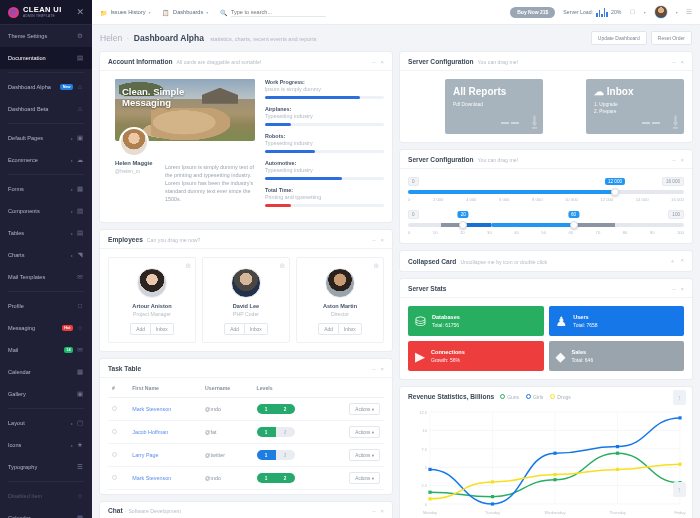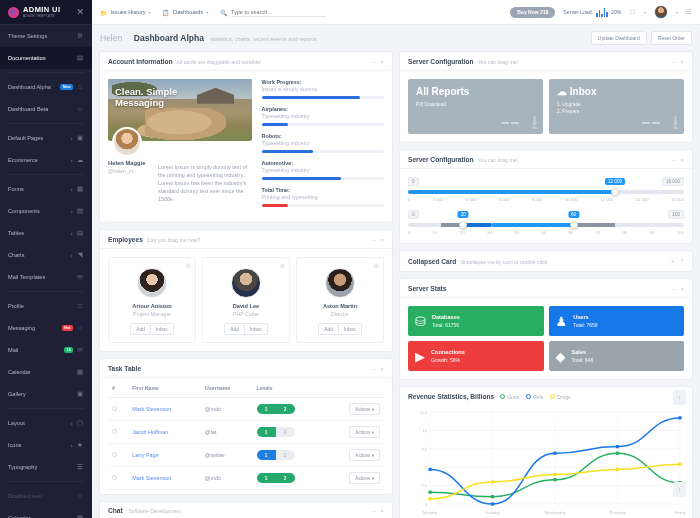--- a/index.html
+++ b/index.html
@@ -127,21 +127,21 @@
   .card-head {
     display: flex; align-items: center; padding: 6px 8px 5px;
     border-bottom: 1px solid #f0f2f6;
   }
   .card-title { font-size: 6.6px; font-weight: bold; color: #3c4858; white-space: nowrap; }
   .card-sub { font-size: 5.2px; color: #b5bcc7; margin-left: 4px; white-space: nowrap; overflow:hidden; }
   .card-tools { margin-left: auto; display: flex; gap: 5px; color: #c7ccd5; font-size: 6px; }
   .card-body { padding: 8px; }
 
   
-  .acc-wrap { display: flex; gap: 10px; }
+  .acc-wrap { display: flex; gap: 10px; margin-left: 7px; }
   .acc-left { width: 52%; }
   .hero {
     height: 62px; border-radius: 2px; position: relative; overflow: hidden;
     background:
       linear-gradient(180deg, #6f8fa8 0%, #8aa0ab 18%, #9c8f74 34%, #a8956f 55%, #8e8457 75%, #7d8b50 100%);
   }
   .hero .sky {
     position:absolute; left:0; top:0; width:100%; height:32%;
     background: linear-gradient(180deg,#8fa7bd, #b9c3c7);
   }
@@ -236,21 +236,21 @@
     font-size: 4.6px; color: #8a93a1; background: #fff;
     border: 1px solid #e4e7ec; padding: 2.5px 5px; border-radius: 2px;
     cursor: pointer; white-space: nowrap; font-family: "Liberation Sans", sans-serif;
   }
 
   
   .tile-row { display: flex; gap: 6px; }
   .tile {
     flex: 1; background: #a7b4bd; border-radius: 2px;
     padding: 8px 8px 12px; color: #fff; position: relative; overflow: hidden;
-    height: 55px; cursor: pointer;
+    height: 55px; cursor: pointer; margin-left: 37px;
   }
   .tile-t { font-size: 10px; font-weight: bold; line-height: 1; }
   .tile-s { font-size: 4.8px; margin-top: 4px; opacity: .92; line-height: 1.5; }
   .tile-dl {
     position: absolute; right: 5px; bottom: 2px; font-size: 20px;
     color: rgba(255,255,255,.32); line-height: 1;
   }
   .tile-dots { position: absolute; right: 24px; bottom: 10px; display:flex; gap:2px; }
   .tile-dots i { display:block; width: 8px; height: 2px; background: rgba(255,255,255,.45); }
 
@@ -306,21 +306,21 @@
   
   .peek { background: #fff; border: 1px solid #e9ecf1; border-radius: 3px 3px 0 0; }
 </style>
 </head>
 <body>
 
 <div class="sidebar">
   <div class="sb-logo">
     <div class="logo-mark"></div>
     <div class="logo-txt">
-      <span class="logo-main">ADMIN UI</span>
+      <span class="logo-main">CLEAN UI</span>
       <span class="logo-sub">ADMIN TEMPLATE</span>
     </div>
     <span class="sb-close">✕</span>
   </div>
   <div class="sb-list" id="sb-list">
       <div class="sb-item">
         <span class="sb-label">Theme Settings</span>
         <span class="sb-icon">⚙</span>
       </div>
       <div class="sb-item active">

